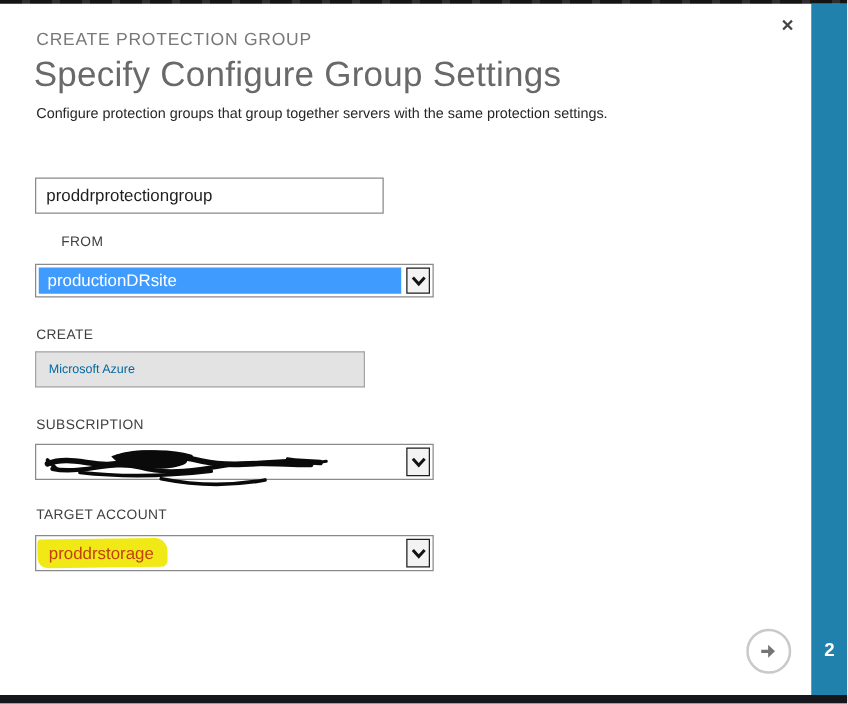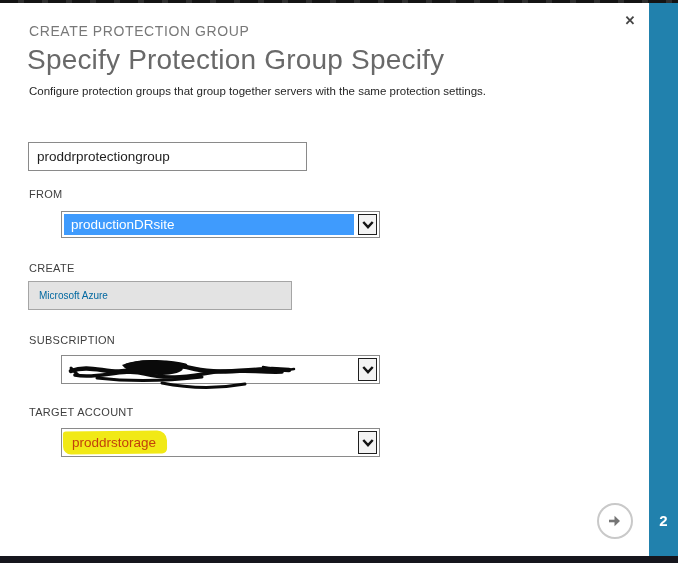--- a/index.html
+++ b/index.html
@@ -53,39 +53,38 @@
     font-size: 11.5px; color: #262626;
     white-space: nowrap;
   }
 
   .field-label {
     position: absolute; left: 29px;
     font-size: 11px; color: #404040; letter-spacing: 0.3px;
     white-space: nowrap;
   }
   #lbl-name   { top: 119px; }
-  #lbl-from   { top: 188px; }
+  #lbl-from   { top: 188px; margin-left: 20px; }
   #lbl-target { top: 262px; }
   #lbl-sub    { top: 334px; }
   #lbl-store  { top: 406px; }
 
   .text-input {
     position: absolute; left: 28px; top: 142px;
     width: 279px; height: 29px;
     border: 1px solid #8a8a8a; background: #ffffff;
     padding: 0 8px; font-size: 13.5px; color: #1e1e1e;
     font-family: "Liberation Sans", sans-serif;
   }
 
   .combo {
     position: absolute; left: 28px;
     width: 319px; height: 28px;
     border: 1px solid #8a8a8a; background: #ffffff;
     cursor: pointer;
-    margin-left: 33px;
   }
   #combo-from  { top: 211px; height: 27px; }
   #combo-sub   { top: 355px; height: 29px; }
   #combo-store { top: 428px; height: 29px; }
 
   .combo-btn {
     position: absolute; right: 2px; top: 2px; bottom: 2px; width: 19px;
     border: 1px solid #1f1f1f; background: #f3f3f3;
     display: flex; align-items: center; justify-content: center;
     padding: 0; cursor: pointer;
@@ -143,21 +142,21 @@
 
   <div class="rail">
     <div class="step">2</div>
   </div>
 
   <div class="bottom-bar"></div>
 
   <button class="close-btn">✕</button>
 
   <div class="eyebrow">CREATE PROTECTION GROUP</div>
-  <h1 class="title">Specify Protection Group Specify</h1>
+  <h1 class="title">Specify Configure Group Settings</h1>
   <p class="subtitle">Configure protection groups that group together servers with the same protection settings.</p>
 
   <input class="text-input" type="text" value="proddrprotectiongroup" style="">
 
   <div class="field-label" id="lbl-from">FROM</div>
   <div class="combo" id="combo-from">
     <div class="combo-sel-highlighted">productionDRsite</div>
     <button class="combo-btn">
       <svg width="14" height="12" viewBox="0 0 16 14">
         <path d="M2.5 3.5 L8 9.5 L13.5 3.5" fill="none" stroke="#141414" stroke-width="2.8"></path>

